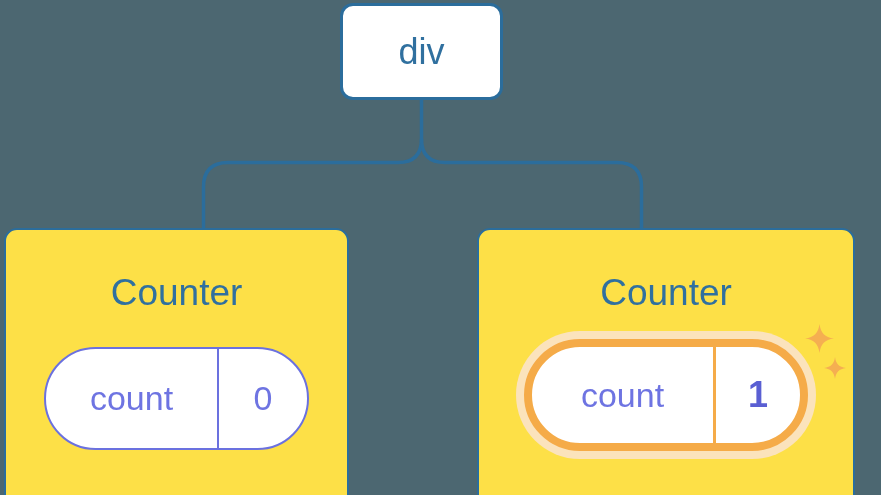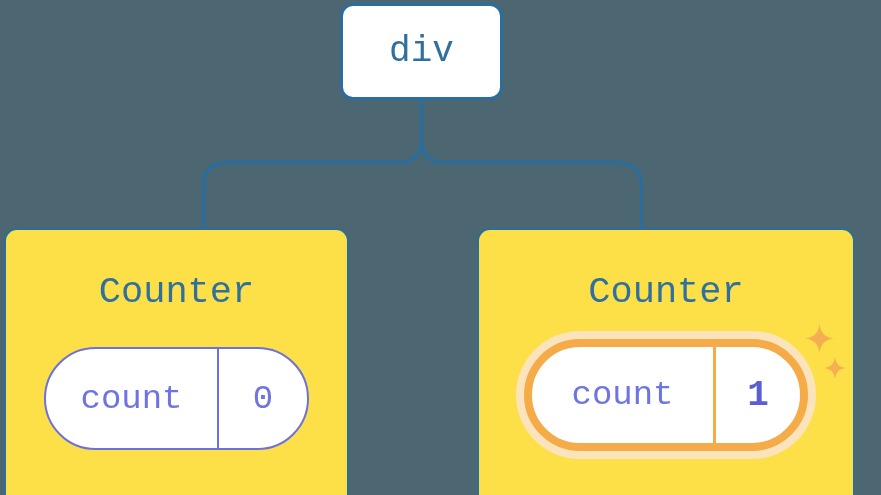--- a/index.html
+++ b/index.html
@@ -1,21 +1,21 @@
 <!DOCTYPE html>
 <html><head>
 <meta charset="utf-8">
 <style>
   html,body{margin:0;padding:0;}
   .stage{
     position:relative;
     width:881px;height:495px;
     background:#4C6771;
     overflow:hidden;
-    font-family:Liberation Mono, monospace;
+    font-family:Liberation Sans, sans-serif;
   }
   .connector{position:absolute;left:0;top:0;width:881px;height:495px;}
   .connector path{stroke:#2B6D9C;stroke-width:3.5;fill:none;}
 
   .root-node{
     position:absolute;left:340px;top:3px;
     width:163px;height:97px;
     background:#ffffff;
     border:3px solid #2B6D9C;
     border-radius:13px;

